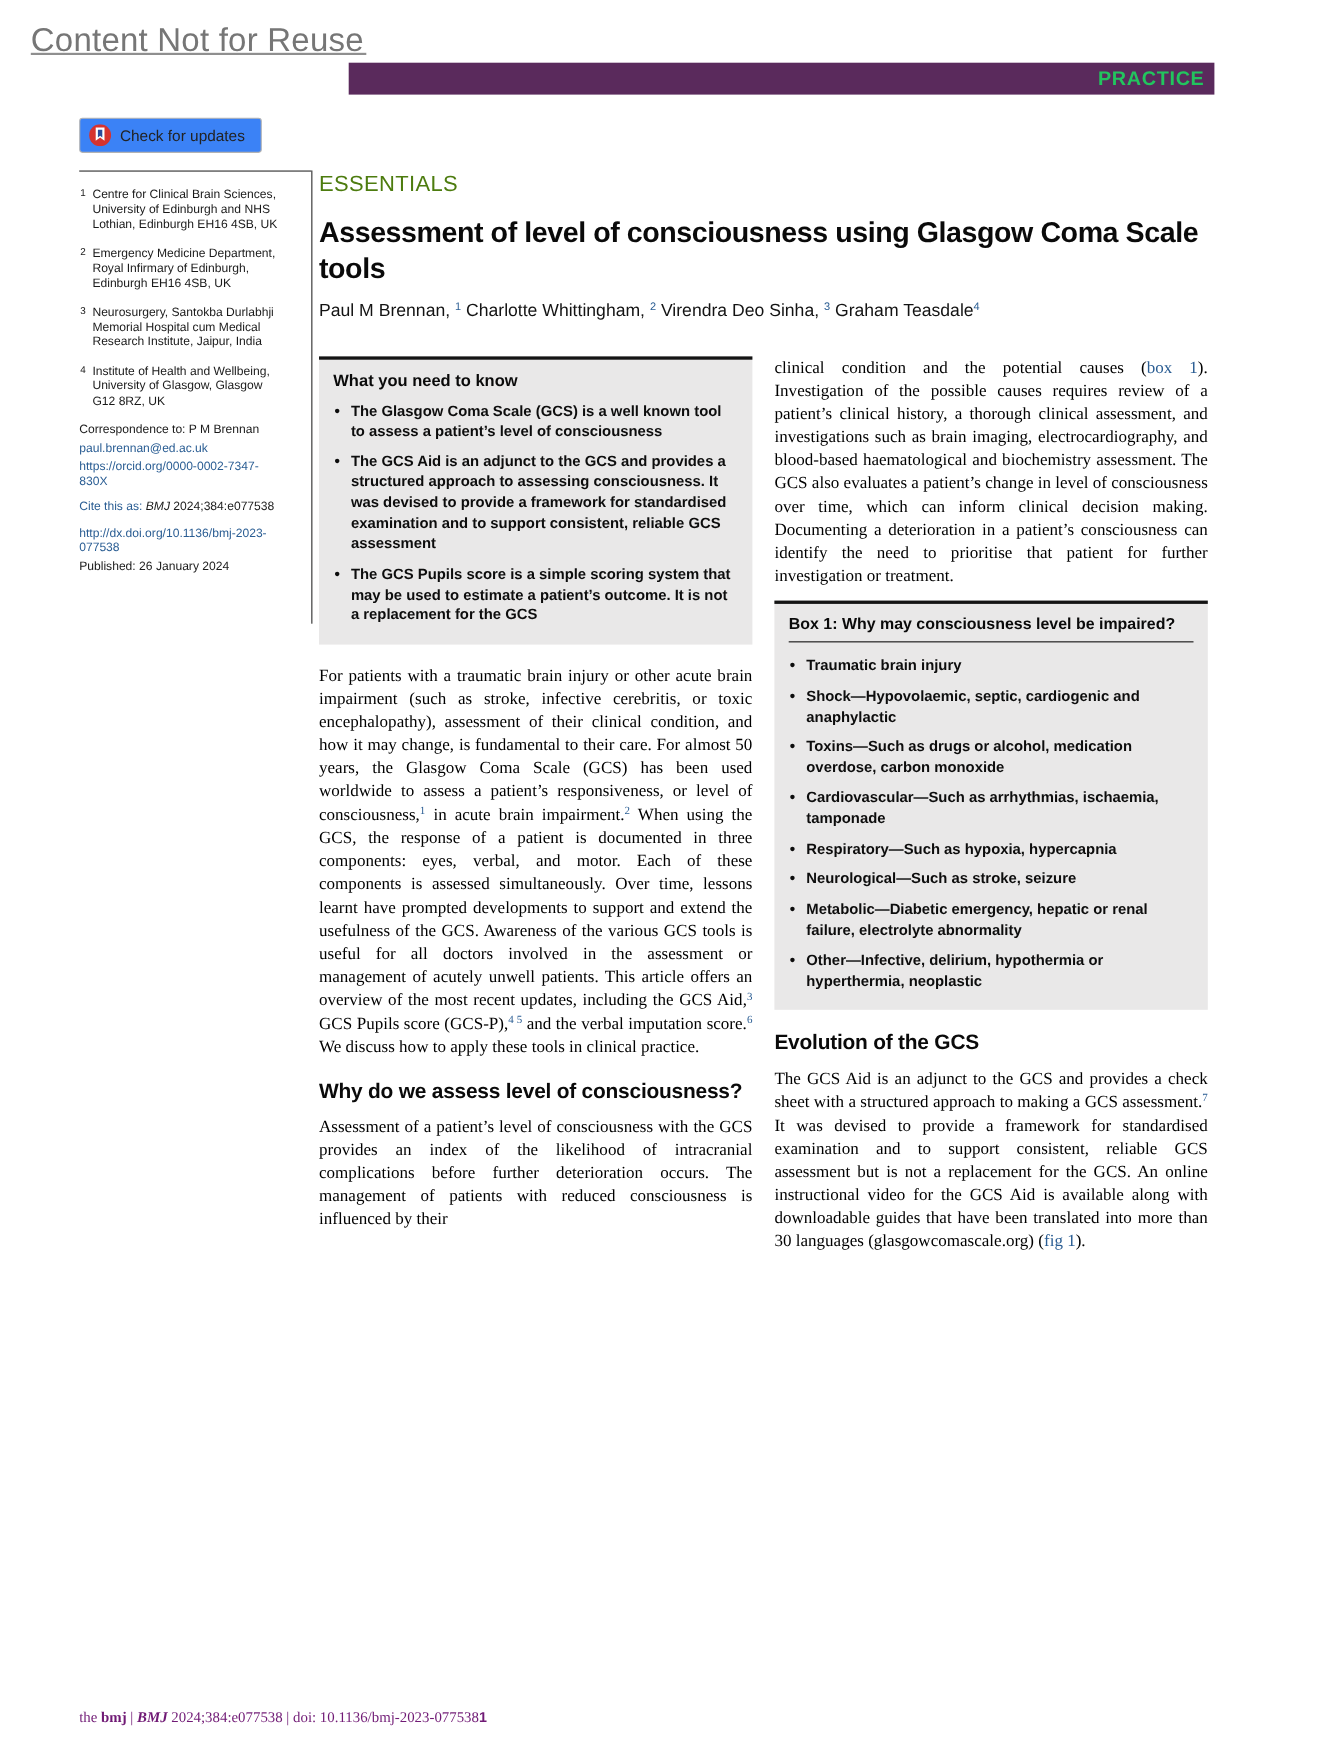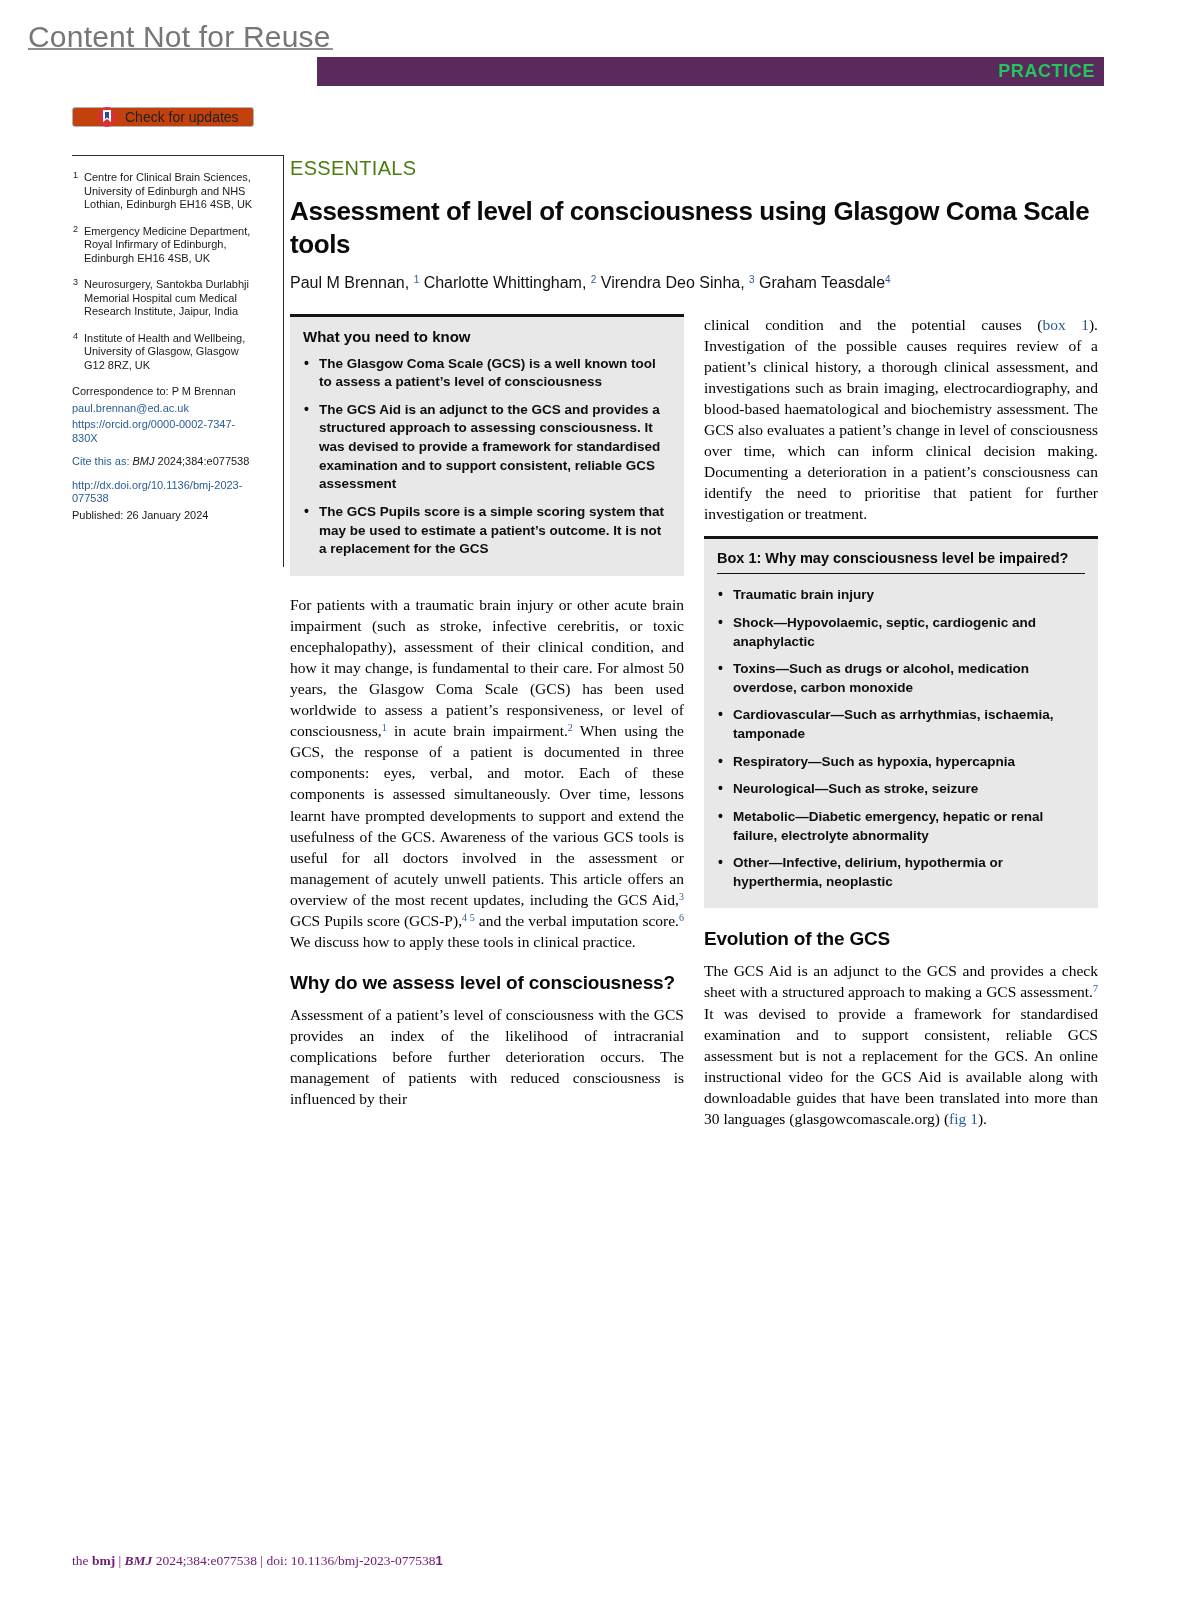--- a/index.html
+++ b/index.html
@@ -10,23 +10,23 @@
   .watermark{position:absolute;left:28px;top:20px;font-size:30px;color:#767676;
              letter-spacing:0.2px;white-space:nowrap;}
   .watermark::after{content:"";position:absolute;left:0;right:-2px;bottom:4px;height:2px;background:#8f8f8f;}
 
   
   .topbar{position:absolute;left:317px;top:57px;width:787px;height:29px;background:#5a2a5c;}
   .topbar-label{float:right;line-height:29px;padding-right:9px;color:#22c55e;
                 font-weight:bold;font-size:18px;letter-spacing:0.6px;}
 
   
-  .update-btn{position:absolute;left:72px;top:107px;height:20px;display:flex;align-items:center;
-              gap:8px;padding:0 14px 0 24px;border:1px solid #b3b3b3;border-radius:3px;
-              background:#c2410c;font-size:14px;color:#222;cursor:pointer;box-sizing:border-box;}
+  .update-btn{position:absolute;left:72px;top:107px;height:32px;display:flex;align-items:center;
+              gap:8px;padding:0 14px 0 8px;border:1px solid #b3b3b3;border-radius:3px;
+              background:#3b82f6;font-size:14px;color:#222;cursor:pointer;box-sizing:border-box;}
 
   
   .rule-h{position:absolute;left:72px;top:155px;width:211px;height:1px;background:#2c2c2c;}
   .rule-v{position:absolute;left:283px;top:155px;width:1px;height:412px;background:#2c2c2c;}
 
   
   .sidebar{position:absolute;left:72px;top:171px;width:186px;font-size:11px;line-height:13.5px;color:#1a1a1a;}
   .aff{position:relative;padding-left:12px;margin-bottom:13px;}
   .aff .num{position:absolute;left:1px;top:-2px;font-size:9px;}
   .meta-line{margin-bottom:3px;}
@@ -37,21 +37,21 @@
   .seg-bolditalic{font-style:italic;font-weight:bold;}
   .seg-bmj-the{font-weight:normal;}
   .seg-bmj-logo{font-weight:bold;}
 
   
   .main{position:absolute;left:290px;top:157px;width:814px;}
   .kicker{font-size:20px;color:#4d7c0f;letter-spacing:0.3px;}
   .title{margin:15px 0 0;font-size:26px;line-height:1.26;font-weight:bold;color:#0a0a0a;letter-spacing:-0.4px;}
   .authors{margin-top:13px;font-size:16px;color:#131313;}
 
-  .columns{display:flex;gap:20px;margin-top:22px;}
+  .columns{display:flex;gap:20px;margin-top:32px;}
   .col{width:394px;box-sizing:border-box;}
 
   
   .graybox{background:#e9e8e8;border-top:3px solid #141414;padding:11px 13px 8px;box-sizing:border-box;}
   .graybox h3{margin:0 0 10px;font-size:15px;font-weight:bold;color:#0a0a0a;}
   .graybox ul{margin:0;padding:0;list-style:none;}
   .graybox li{position:relative;padding-left:16px;margin-bottom:9px;
               font-size:13.5px;line-height:1.38;font-weight:600;color:#0d0d0d;}
   .graybox li::before{content:"\2022";position:absolute;left:1px;top:-1px;font-size:14px;}
   .keybox{margin-bottom:18px;}

